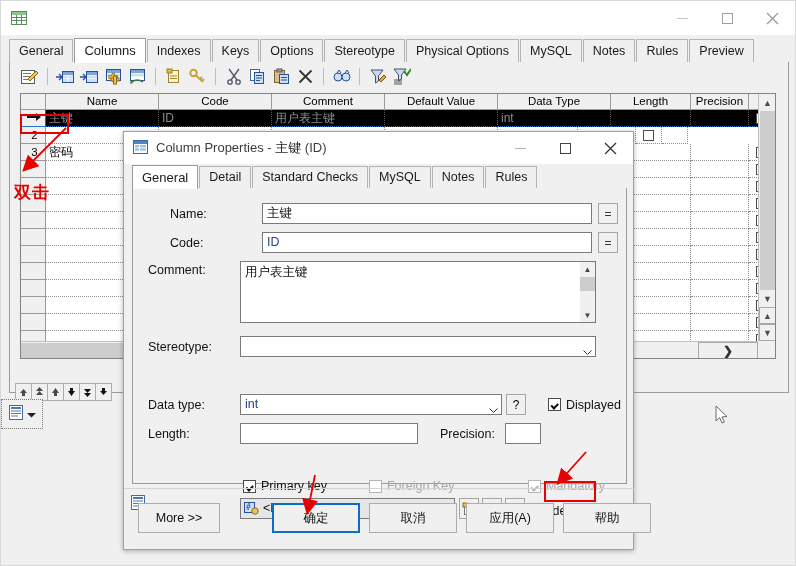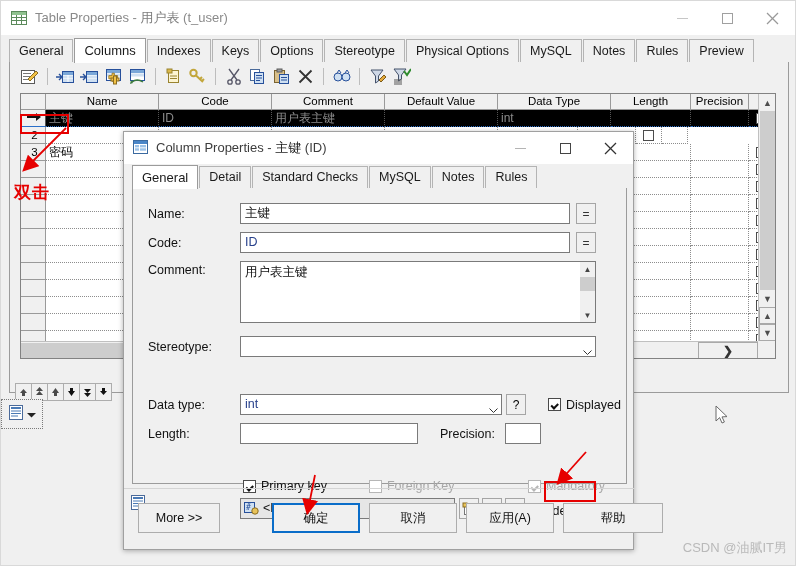--- a/index.html
+++ b/index.html
@@ -149,21 +149,21 @@
     display:flex; align-items:flex-end; border-bottom:1px solid #9b9b9b;
   }
   #dlg-tabs .tab { height:22px; line-height:21px; }
   #dlg-tabs .tab.active { height:24px; line-height:23px; }
 
   #dlg-body {
     position:absolute; left:8px; top:56px; width:495px; height:296px;
     background:#f0f0f0; border:1px solid #9b9b9b; border-top:none;
   }
 
-  .frow { position:absolute; display:flex; align-items:center; }
+  .frow { position:absolute; display:flex; align-items:center;justify-content:flex-end; }
   .flabel { font-size:12.5px; color:#111; }
   .finput {
     background:#ffffff; border:1px solid #7a7a7a; height:21px;
     font-size:12.5px; line-height:19px; padding-left:4px; color:#111;
     overflow:hidden; white-space:nowrap;
   }
   .finput.blue { color:#27408b; }
   .fbtn-eq {
     width:20px; height:21px; background:#f0f0f0; border:1px solid #a5a5a5;
     display:flex; align-items:center; justify-content:center; font-size:12px;
@@ -198,21 +198,21 @@
     position:absolute; top:14px; height:30px; background:#f0f0f0;
     border:1px solid #adadad; font-size:12.5px;
     display:flex; align-items:center; justify-content:center; color:#111;
   }
   #d-more { left:14px; width:82px; }
   #d-split { left:101px; top:14px; width:40px; height:30px;
              display:flex; align-items:center; justify-content:center; gap:3px; }
   #d-ok { left:148px; width:88px; border:2px solid #0a6dc9; background:#f0f0f0; }
   #d-cancel { left:245px; width:88px; }
   #d-apply { left:342px; width:88px; }
-  #d-help { left:439px; width:100px; }
+  #d-help { left:439px; width:88px; }
 
   
   .anno { position:absolute; pointer-events:none; }
   #anno-box1 { left:20px; top:114px; width:49px; height:20px;
                border:2px solid #e60000; }
   #anno-text1 { left:14px; top:181px; color:#e60000; font-size:17px;
                 font-weight:bold; letter-spacing:1px; }
   #anno-box2 { left:544px; top:481px; width:52px; height:21px;
                border:2px solid #e60000; }
   .watermark { position:absolute; right:8px; bottom:8px; font-size:13px;
@@ -227,21 +227,20 @@
     <span class="tb-icon">
       <svg width="16" height="14" viewBox="0 0 16 14">
         <rect x="0.5" y="0.5" width="15" height="13" fill="#fff" stroke="#5b8a5b"></rect>
         <rect x="1" y="1" width="14" height="3" fill="#8fc28f"></rect>
         <line x1="1" y1="6.5" x2="15" y2="6.5" stroke="#5b8a5b"></line>
         <line x1="1" y1="9.5" x2="15" y2="9.5" stroke="#5b8a5b"></line>
         <line x1="5.5" y1="4" x2="5.5" y2="13" stroke="#5b8a5b"></line>
         <line x1="10.5" y1="4" x2="10.5" y2="13" stroke="#5b8a5b"></line>
       </svg>
     </span>
-    <span class="tb-text"><span>Table Properties - </span><span class="cn">用户表</span><span> (t_user)</span></span>
     <div class="win-btns">
       <div class="win-btn">
         <i class="min-glyph"></i>
       </div>
       <div class="win-btn">
         <i class="max-glyph"></i>
       </div>
       <div class="win-btn close">
         <svg width="13" height="13" viewBox="0 0 13 13">
           <line x1="1" y1="1" x2="12" y2="12" stroke="#999" stroke-width="1.2"></line>
@@ -685,21 +684,20 @@
     </div>
 
   </div>
 
   <span id="cursor">
     <svg width="14" height="20" viewBox="0 0 14 20">
       <path d="M1 1 L1 16 L4.6 12.6 L7 18 L9.4 17 L7 11.9 L12 11.6 Z" fill="#ffffff" stroke="#6a6a6a" stroke-width="1"></path>
     </svg>
   </span>
 
-  <span class="watermark">CSDN @油腻IT男</span>
 </div>
 
 <div id="dialog">
 
   <div id="dlg-title">
     <span style="margin-right:8px">
       <svg width="15" height="14" viewBox="0 0 15 14">
         <rect x="0.5" y="0.5" width="14" height="13" fill="#fff" stroke="#3b6aa0"></rect>
         <rect x="1" y="1" width="13" height="3" fill="#4a86c8"></rect>
         <rect x="2" y="5" width="4" height="2.4" fill="#9cc2e8"></rect>

